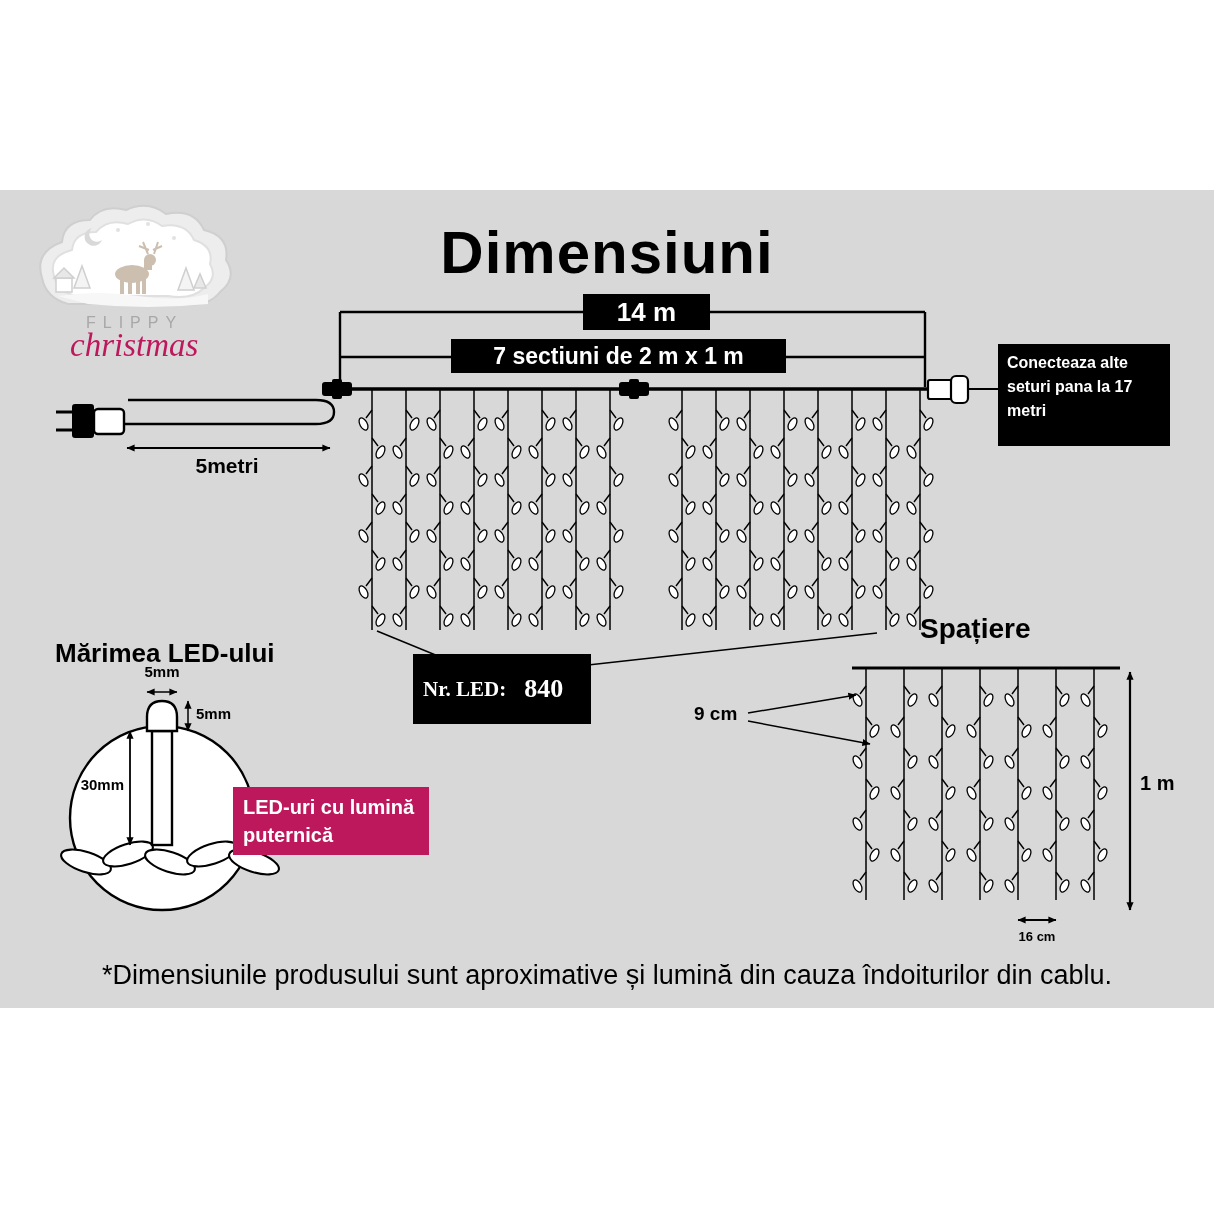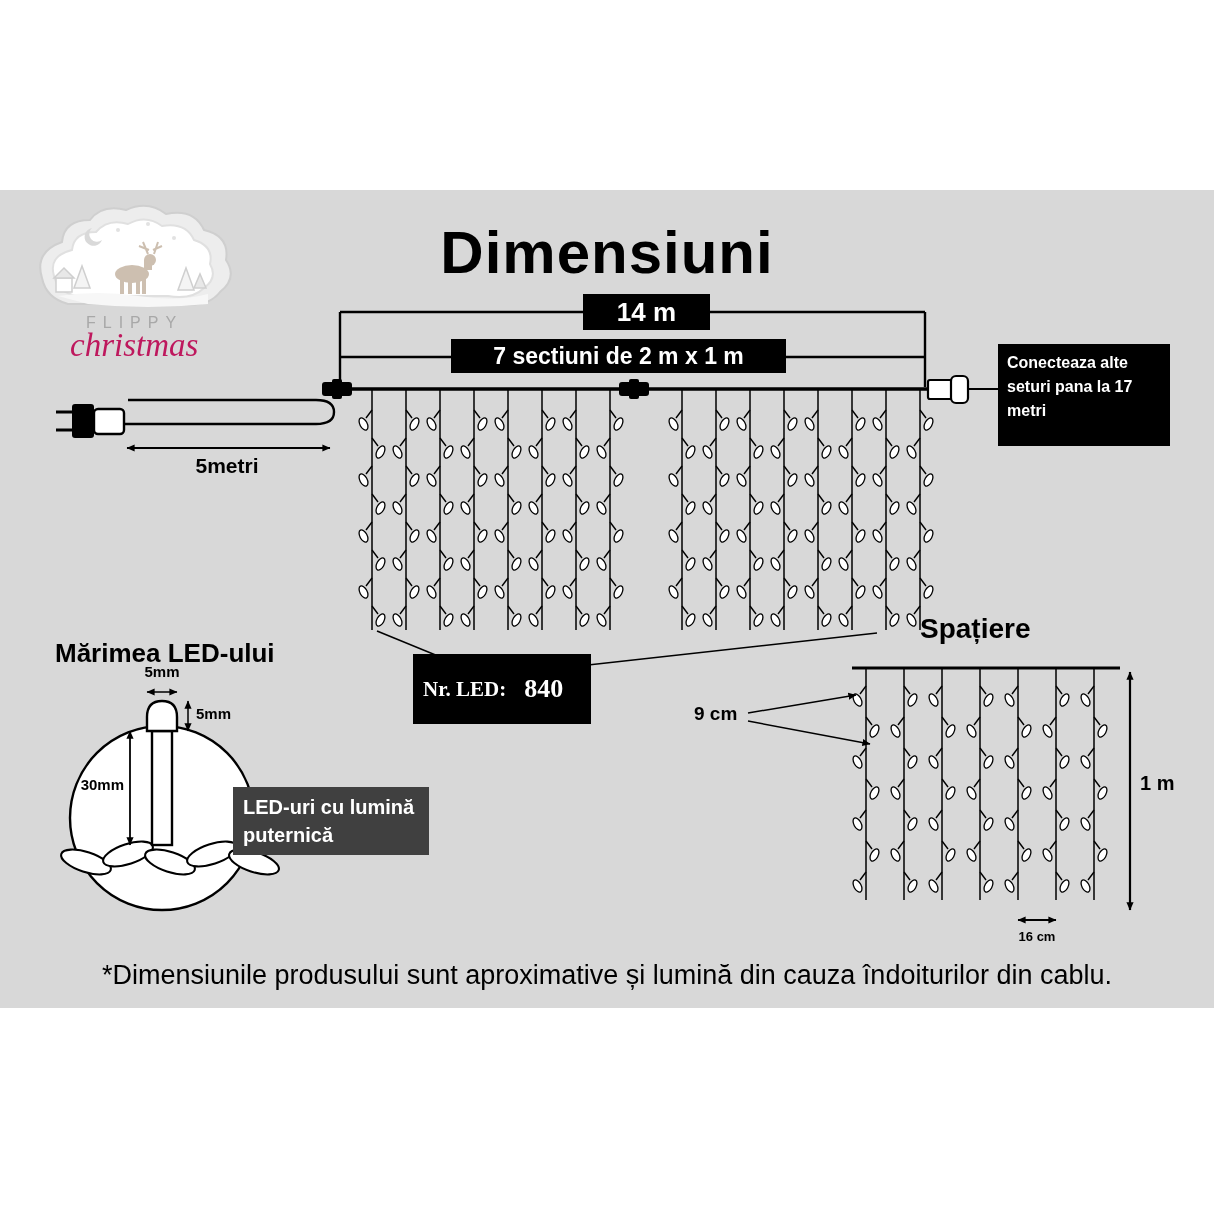--- a/index.html
+++ b/index.html
@@ -20,21 +20,21 @@
   .nrled .k{font-size:21px;font-weight:bold;}
   .nrled .v{font-size:26px;font-weight:bold;margin-left:18px;}
   .spat{left:920px;top:613px;width:150px;text-align:left;font-size:28px;font-weight:bold;}
   .cm9{left:694px;top:703px;font-size:19px;font-weight:bold;}
   .m1{left:1140px;top:772px;font-size:20px;font-weight:bold;}
   .cm16{left:997px;top:929px;width:80px;text-align:center;font-size:13px;font-weight:bold;}
   .ledh{left:55px;top:638px;font-size:26px;font-weight:bold;}
   .mm5t{left:134px;top:663px;width:56px;text-align:center;font-size:15px;font-weight:bold;}
   .mm5s{left:196px;top:705px;font-size:15px;font-weight:bold;}
   .mm30{left:74px;top:776px;width:50px;text-align:right;font-size:15px;font-weight:bold;}
-  .lednote{left:233px;top:787px;width:176px;background:#404040;color:#fff;font-size:20px;
+  .lednote{left:233px;top:787px;width:176px;background:#be185d;color:#fff;font-size:20px;
            font-weight:bold;line-height:1.4;padding:6px 10px;}
   .foot{left:0;top:960px;width:1214px;text-align:center;font-size:27px;}
   .logo{left:28px;top:200px;width:212px;height:115px;}
   .flippy{left:86px;top:314px;font-size:16px;letter-spacing:7px;color:#a8a8a8;}
   .christmas{left:70px;top:327px;font-size:33px;font-style:italic;
              font-family:"Liberation Serif",serif;color:#be185d;}
 </style>
 </head>
 <body>
 

